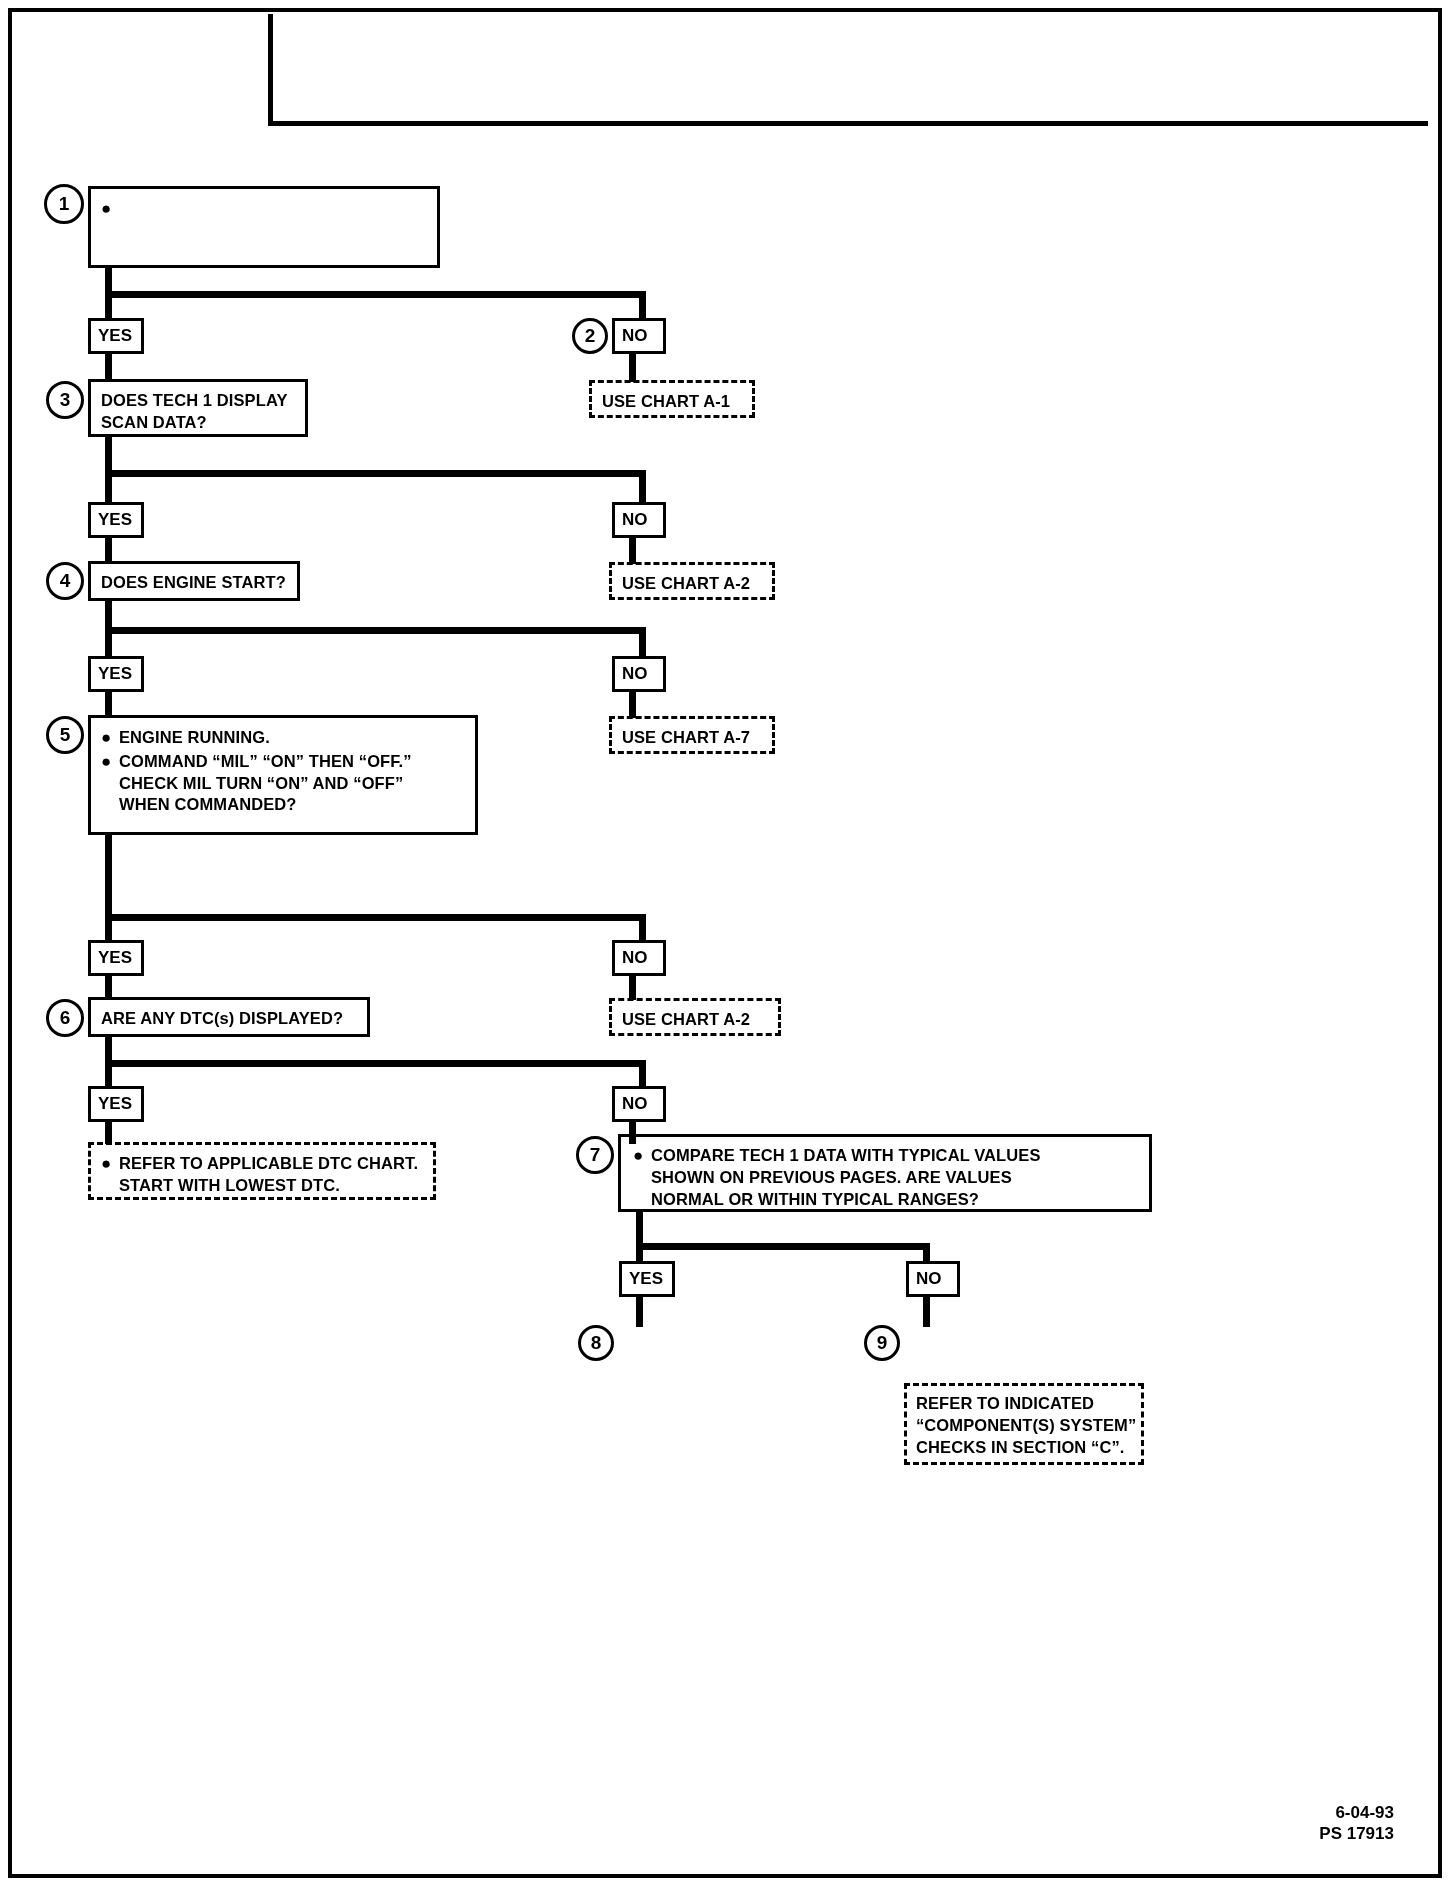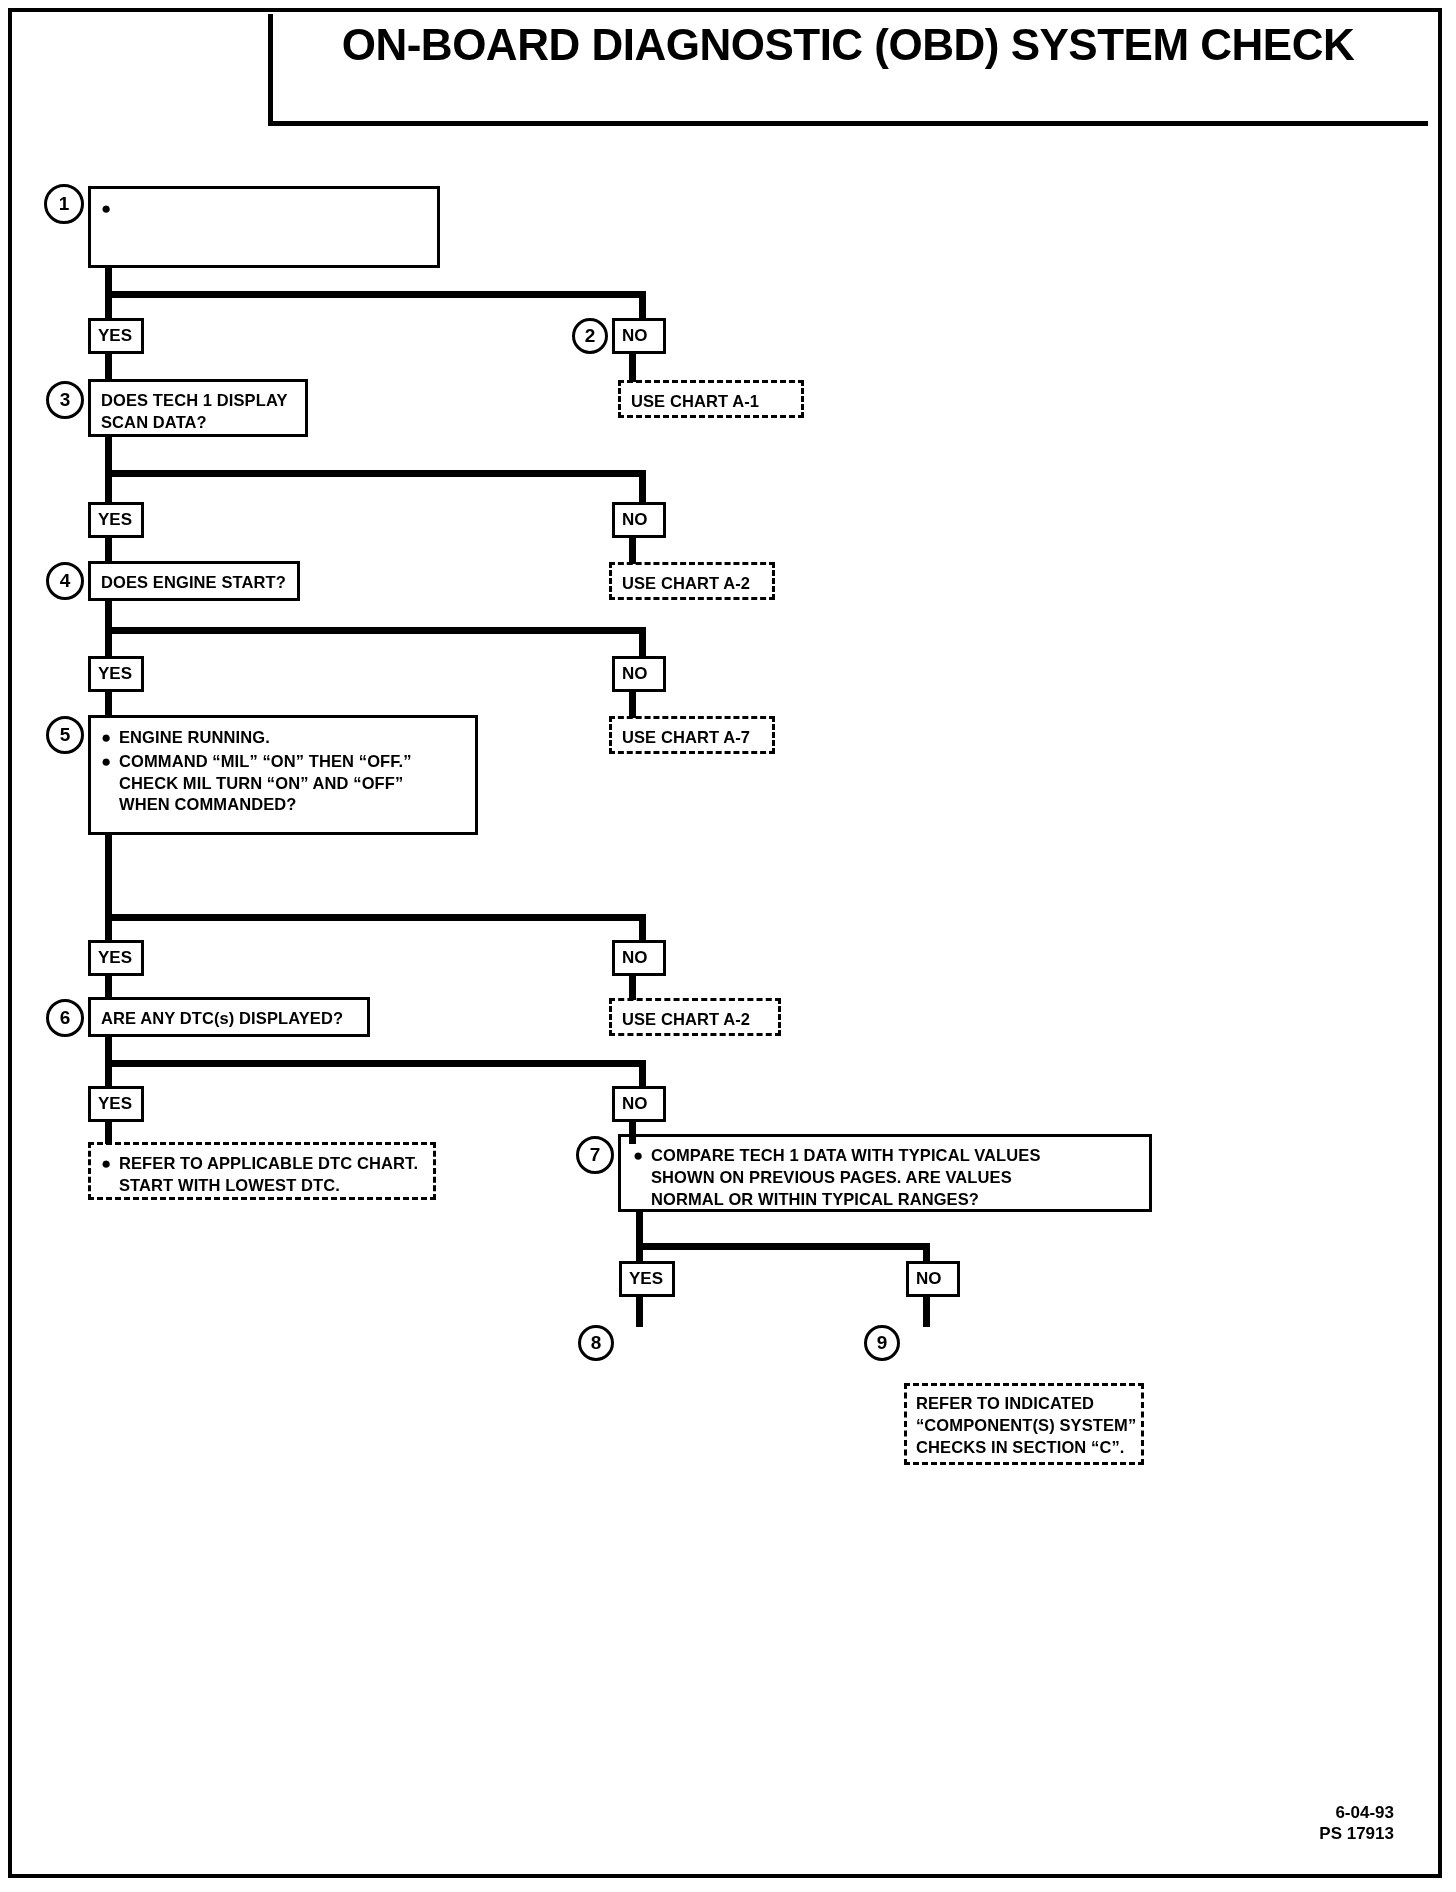--- a/index.html
+++ b/index.html
@@ -41,42 +41,41 @@
   #footer{position:absolute;right:62px;bottom:48px;text-align:right;
      font-size:17px;font-weight:bold;color:#000;line-height:1.25;white-space:pre-line;}
 </style>
 </head>
 <body>
 
 <div id="page">
   <div id="frame"></div>
 
   <div id="title-block"></div>
-  <div id="title-main">ON-BOARD DIAGNOSTIC (OBD) SYSTEM CHECK</div>
 
   <div class="circ" style="left:44px;top:184px;width:40px;height:40px;">1</div>
   <div class="box" style="left:88px;top:186px;width:352px;height:82px;">
     <div class="bullet-row" style="padding:9px 8px 0 10px;">
       <div class="bullet">●</div>
     </div>
   </div>
 
   <div class="v" style="left:105px;top:268px;height:30px;"></div>
   <div class="h" style="left:105px;top:291px;width:541px;"></div>
   <div class="v" style="left:105px;top:291px;height:29px;"></div>
   <div class="v" style="left:639px;top:291px;height:29px;"></div>
 
   <div class="ynbox" style="left:88px;top:318px;width:56px;height:36px;">YES</div>
   <div class="circ" style="left:572px;top:318px;width:36px;height:36px;">2</div>
   <div class="ynbox" style="left:612px;top:318px;width:54px;height:36px;">NO</div>
 
   <div class="v" style="left:105px;top:354px;height:28px;"></div>
   <div class="v" style="left:629px;top:354px;height:28px;"></div>
 
-  <div class="box dashed" style="left:618px;top:380px;width:186px;height:38px;">
+  <div class="box dashed" style="left:589px;top:380px;width:166px;height:38px;">
     <div class="box-txt" style="padding:8px 0 0 10px;">USE CHART A-1</div>
   </div>
 
   <div class="circ" style="left:46px;top:381px;width:38px;height:38px;">3</div>
   <div class="box" style="left:88px;top:379px;width:220px;height:58px;">
     <div class="box-txt" style="padding:8px 0 0 10px;">DOES TECH 1 DISPLAY
 SCAN DATA?</div>
   </div>
 
   <div class="v" style="left:105px;top:437px;height:36px;"></div>

